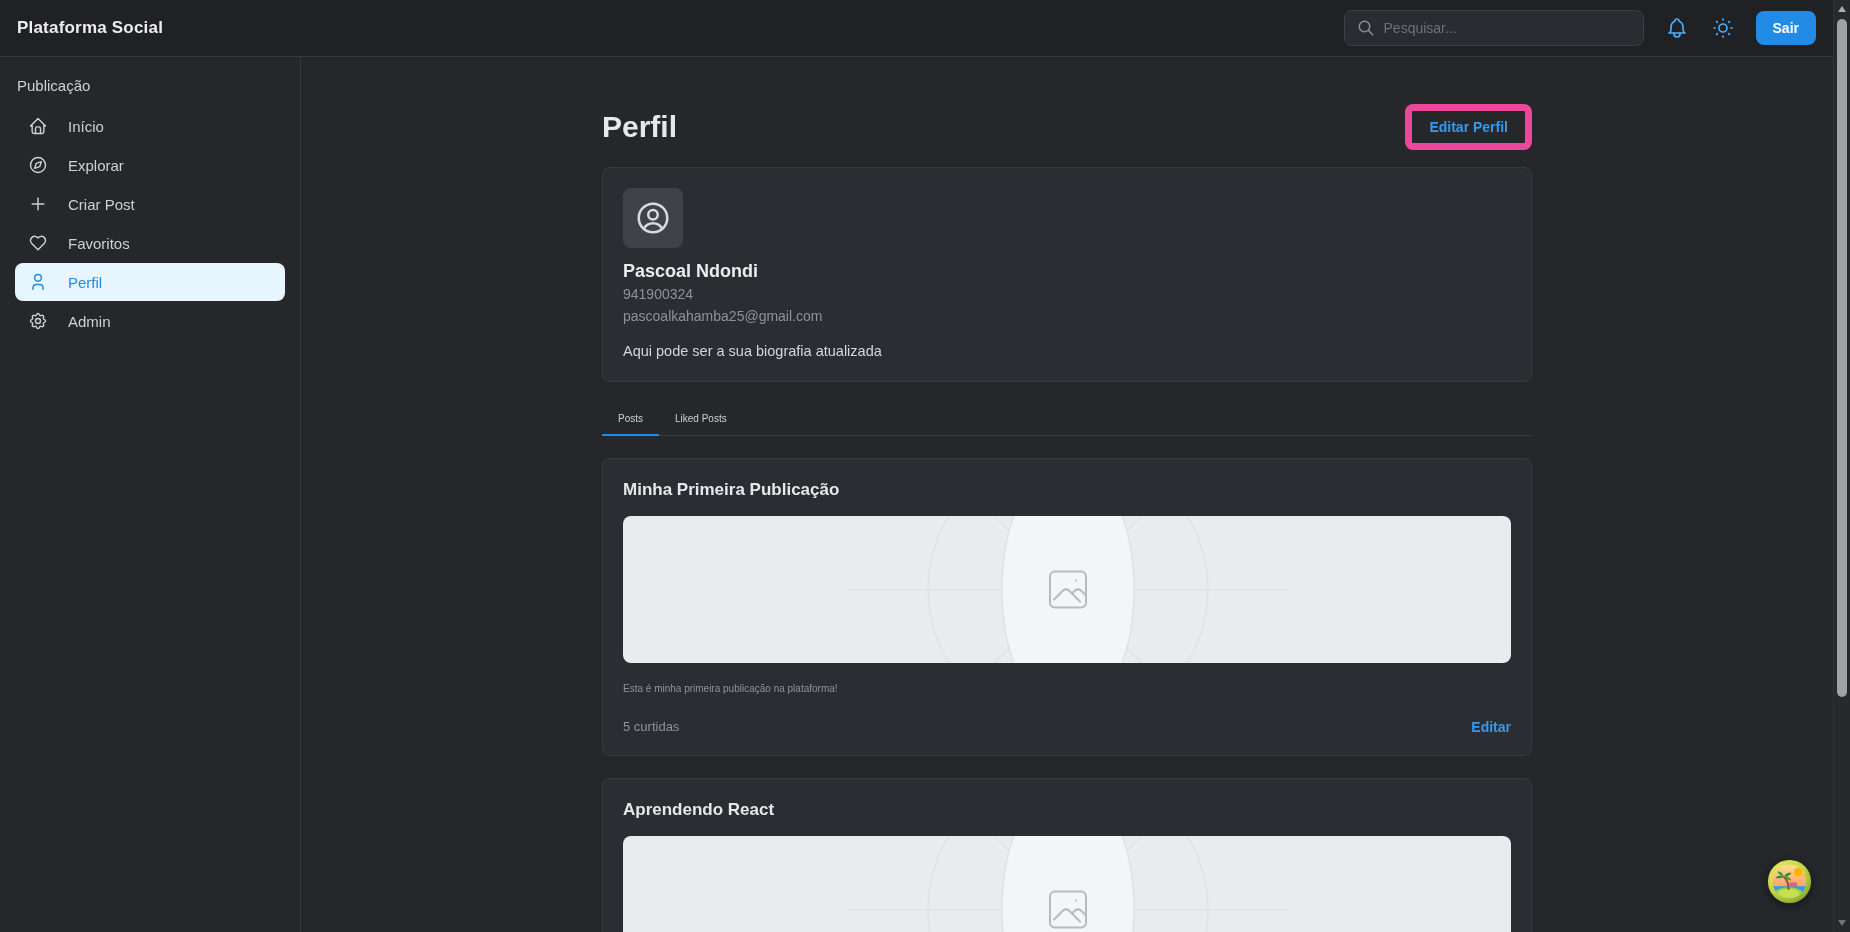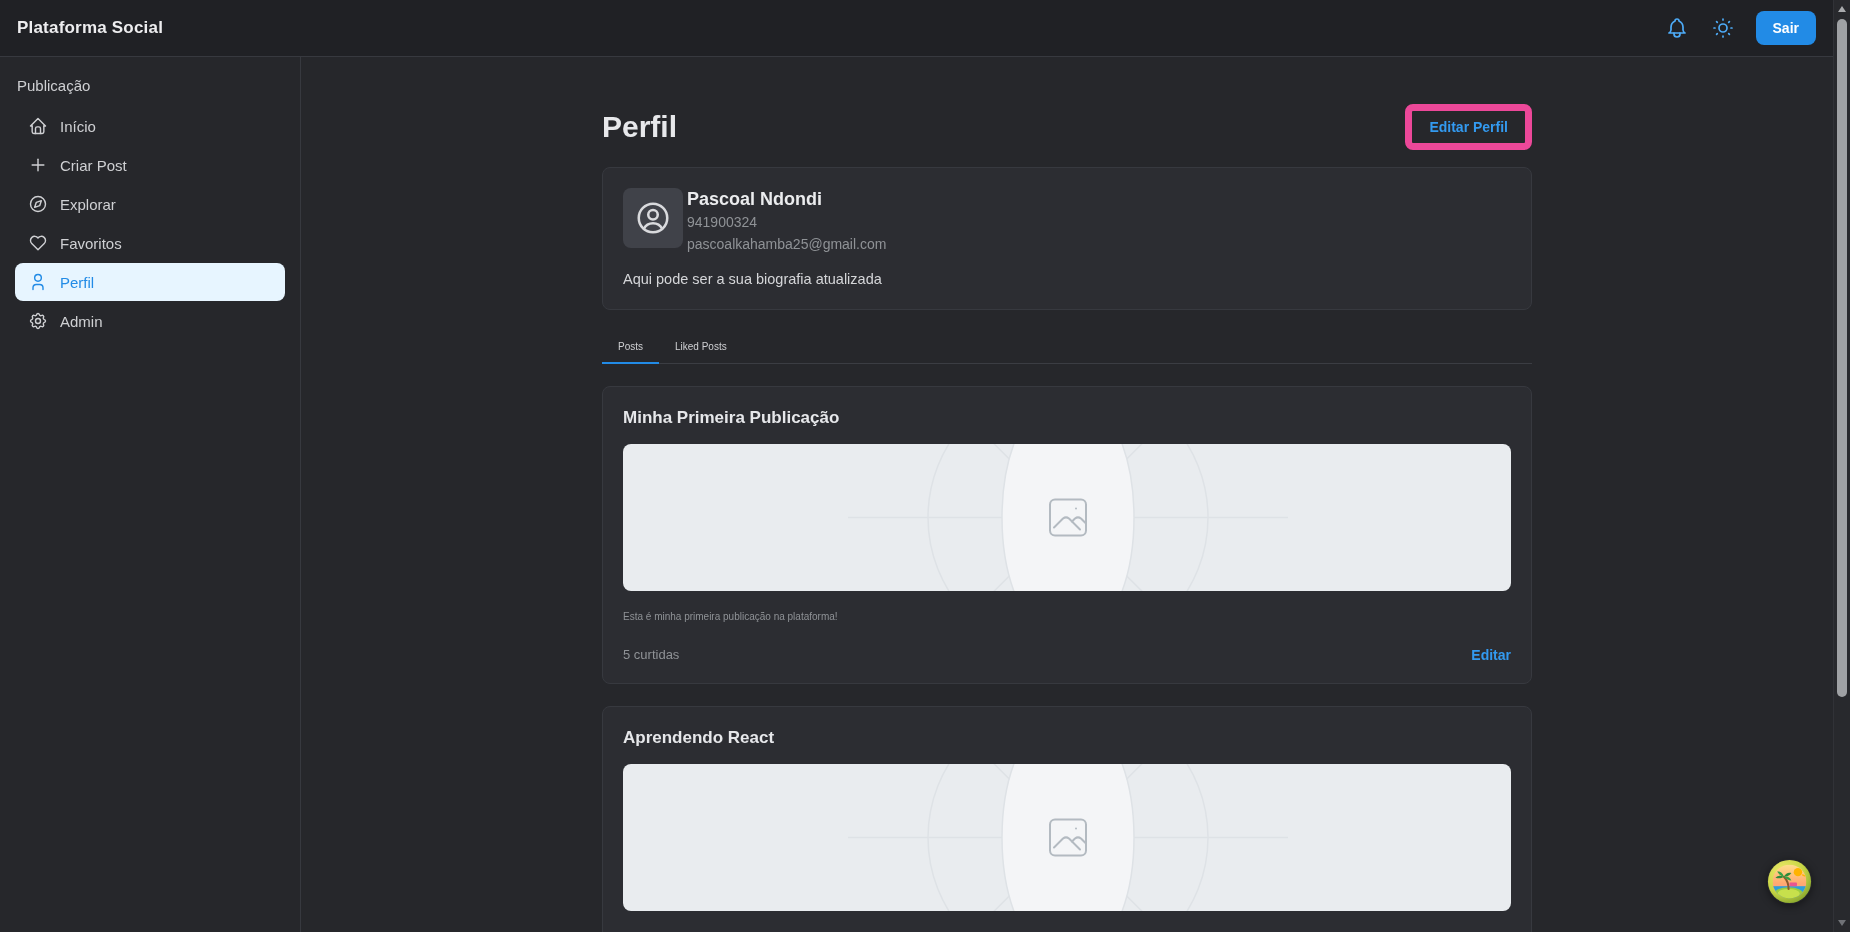--- a/index.html
+++ b/index.html
@@ -49,21 +49,21 @@
   
   .sidebar {
     position: absolute; top: 57px; left: 0; width: 301px; bottom: 0;
     background: #26272b;
     border-right: 1px solid #37393f;
     padding-top: 20px;
     z-index: 4;
   }
   .nav-label { color: #cfd0d3; font-size: 15px; padding: 0 17px; margin-bottom: 13px; }
   .nav-item {
-    display: flex; align-items: center; gap: 12px;
+    display: flex; align-items: center; gap: 20px;
     margin: 1px 15px; padding: 9px 13px; border-radius: 8px;
     color: #cfd0d3; font-size: 15px; cursor: pointer;
   }
   .nav-item svg { width: 20px; height: 20px; flex: none; }
   .nav-item.active { background: #e7f5ff; color: #228be6; }
 
   
   .main { position: absolute; top: 57px; left: 301px; right: 17px; bottom: 0; overflow: hidden; }
   .container { width: 930px; margin: 0 auto; padding-top: 52px; }
 
@@ -73,21 +73,21 @@
     background: transparent; border: 7px solid #ec4899; color: #339af0;
     border-radius: 8px; padding: 8px 17px; font-size: 14px; font-weight: bold;
     cursor: pointer; font-family: "Liberation Sans", sans-serif;
   }
 
   .card {
     background: #2c2d32; border: 1px solid #37393f; border-radius: 8px;
     padding: 20px;
   }
   .profile-card { margin-top: 22px; }
-  .profile-row { display: flex; gap: 4px; }
+  .profile-row { display: flex; gap: 12px; flex-direction: column; }
   .avatar {
     width: 60px; height: 60px; border-radius: 8px; background: #404249;
     display: flex; align-items: center; justify-content: center; color: #d9dadd; flex: none;
   }
   .profile-name { font-size: 18px; font-weight: bold; color: #ebecee; line-height: 22px; }
   .profile-phone, .profile-email { font-size: 14px; color: #8f9296; line-height: 19px; margin-top: 3px; }
   .profile-bio { margin-top: 16px; font-size: 14.5px; color: #d5d6d9; line-height: 19px; }
 
   .tabs { margin-top: 20px; display: flex; border-bottom: 1px solid #3b3d43; }
   .tab {
@@ -137,20 +137,27 @@
     border-radius: 50%; z-index: 9; cursor: pointer;
     box-shadow: 0 2px 8px rgba(0,0,0,.45);
   }
 </style>
 </head>
 <body>
 
 <header class="topbar">
   <div class="brand">Plataforma Social</div>
   <div class="topbar-right">
+    <div class="search">
+      <svg width="18" height="18" viewBox="0 0 24 24" fill="none" stroke="currentColor" stroke-width="2" stroke-linecap="round" stroke-linejoin="round">
+          <circle cx="10" cy="10" r="7"></circle>
+          <line x1="21" y1="21" x2="15" y2="15"></line>
+        </svg>
+      <input type="text" placeholder="Pesquisar..." style="">
+    </div>
     <button class="iconbtn">
       <svg width="24" height="24" viewBox="0 0 24 24" fill="none" stroke="currentColor" stroke-width="1.7" stroke-linecap="round" stroke-linejoin="round">
           <path d="M10 5a2 2 0 1 1 4 0a7 7 0 0 1 4 6v3a4 4 0 0 0 2 3h-16a4 4 0 0 0 2 -3v-3a7 7 0 0 1 4 -6"></path>
           <path d="M9 17v1a3 3 0 0 0 6 0v-1"></path>
         </svg>
     </button>
     <button class="iconbtn">
       <svg width="24" height="24" viewBox="0 0 24 24" fill="none" stroke="currentColor" stroke-width="1.7" stroke-linecap="round" stroke-linejoin="round">
           <circle cx="12" cy="12" r="4"></circle>
           <path d="M3 12h1"></path>
@@ -174,32 +181,32 @@
     <svg viewBox="0 0 24 24" fill="none" stroke="currentColor" stroke-width="1.7" stroke-linecap="round" stroke-linejoin="round">
         <path d="M5 12l-2 0l9 -9l9 9l-2 0"></path>
         <path d="M5 12v7a2 2 0 0 0 2 2h10a2 2 0 0 0 2 -2v-7"></path>
         <path d="M9 21v-6a2 2 0 0 1 2 -2h2a2 2 0 0 1 2 2v6"></path>
       </svg>
     <span>Início</span>
   </div>
 
   <div class="nav-item">
     <svg viewBox="0 0 24 24" fill="none" stroke="currentColor" stroke-width="1.7" stroke-linecap="round" stroke-linejoin="round">
+        <circle cx="12" cy="12" r="9"></circle>
+        <path d="M8 16l2 -6l6 -2l-2 6z"></path>
+      </svg>
+    <span>Explorar</span>
+  </div>
+
+  <div class="nav-item">
+    <svg viewBox="0 0 24 24" fill="none" stroke="currentColor" stroke-width="1.7" stroke-linecap="round" stroke-linejoin="round">
         <path d="M12 5v14"></path>
         <path d="M5 12h14"></path>
       </svg>
     <span>Criar Post</span>
-  </div>
-
-  <div class="nav-item">
-    <svg viewBox="0 0 24 24" fill="none" stroke="currentColor" stroke-width="1.7" stroke-linecap="round" stroke-linejoin="round">
-        <circle cx="12" cy="12" r="9"></circle>
-        <path d="M8 16l2 -6l6 -2l-2 6z"></path>
-      </svg>
-    <span>Explorar</span>
   </div>
 
   <div class="nav-item">
     <svg viewBox="0 0 24 24" fill="none" stroke="currentColor" stroke-width="1.7" stroke-linecap="round" stroke-linejoin="round">
         <path d="M19.5 12.572l-7.5 7.428l-7.5 -7.428a5 5 0 1 1 7.5 -6.566a5 5 0 1 1 7.5 6.566z"></path>
       </svg>
     <span>Favoritos</span>
   </div>
 
   <div class="nav-item active">

